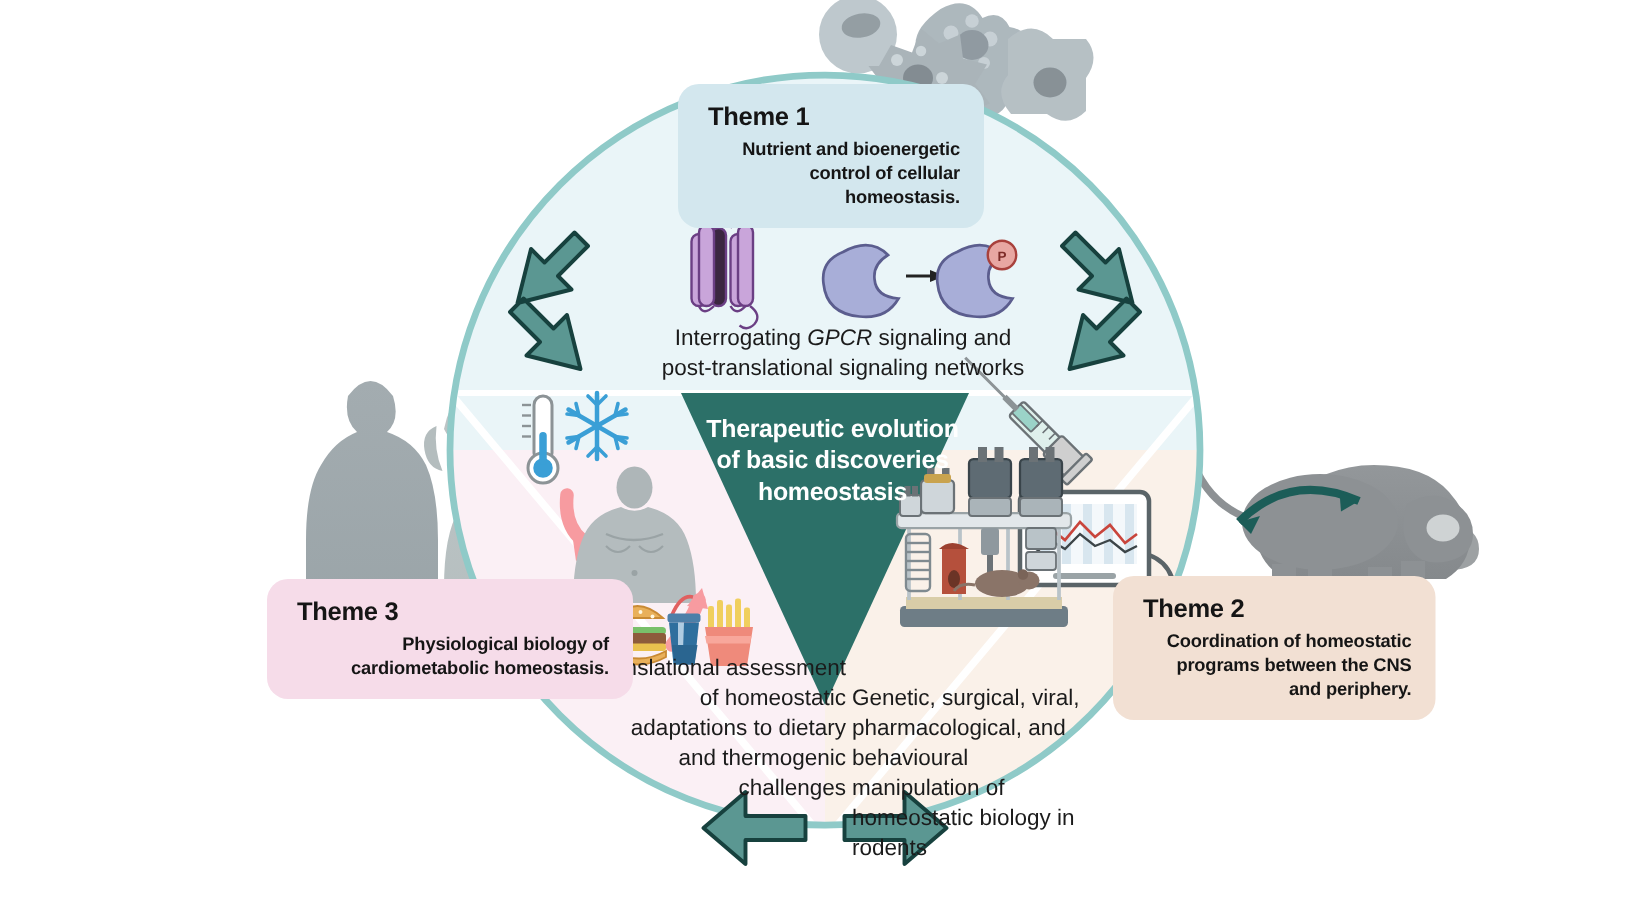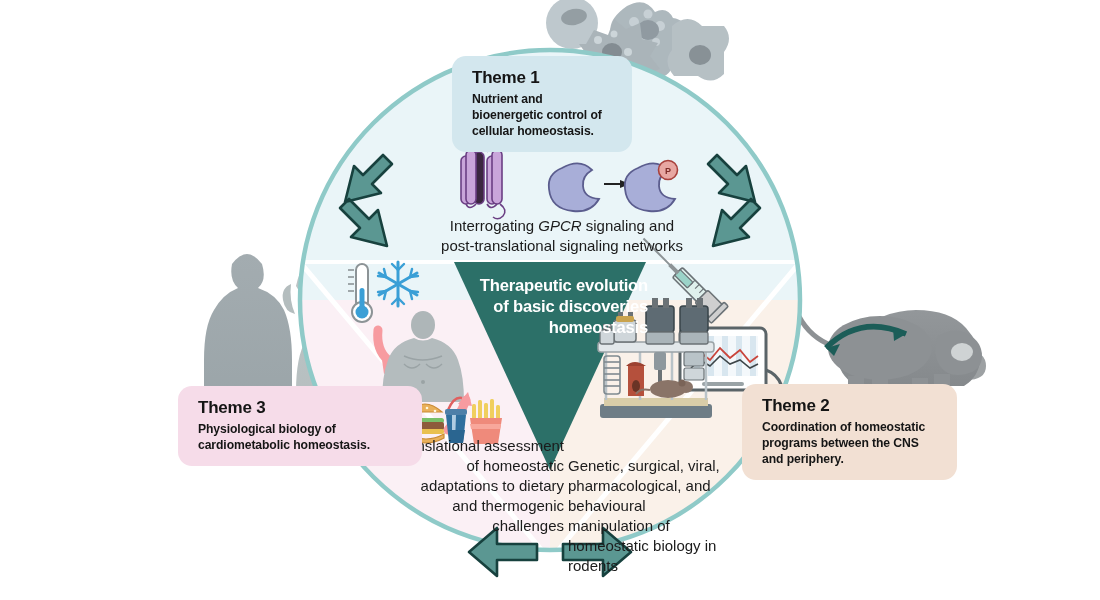--- a/index.html
+++ b/index.html
@@ -26,41 +26,42 @@
     line-height:1.15;
     margin-bottom:3px;
     letter-spacing:-0.2px;
   }
   .label-desc{
     font-weight:bold;
     font-size:12.2px;
     color:#151515;
     line-height:1.32;
     letter-spacing:-0.1px;
-  }
-  #theme1-box{left:452px;top:56px;width:180px;background:#d3e7ee;}
+    text-align:right;
+  }
+  #theme1-box{left:452px;top:56px;width:204px;background:#d3e7ee;}
   #theme2-box{left:742px;top:384px;width:215px;background:#f2e0d3;}
   #theme3-box{left:178px;top:386px;width:244px;background:#f6dce9;}
 
   .caption{
     position:absolute;
     font-size:15px;
     color:#1b1b1b;
     line-height:1.33;
     z-index:30;
   }
   #cap-theme1{left:440px;top:216px;width:244px;text-align:center;}
   #cap-theme1 .it{font-style:italic;}
   #cap-theme3{left:392px;top:436px;width:172px;text-align:right;}
   #cap-theme2{left:568px;top:456px;width:160px;text-align:left;}
 
   #center-text{
     position:absolute;
     left:462px;top:276px;width:186px;
-    text-align:right;
+    text-align:center;
     color:#ffffff;
     font-weight:bold;
     font-size:16.6px;
     line-height:1.26;
     z-index:35;
     letter-spacing:-0.2px;
   }
 </style>
 </head>
 <body>

